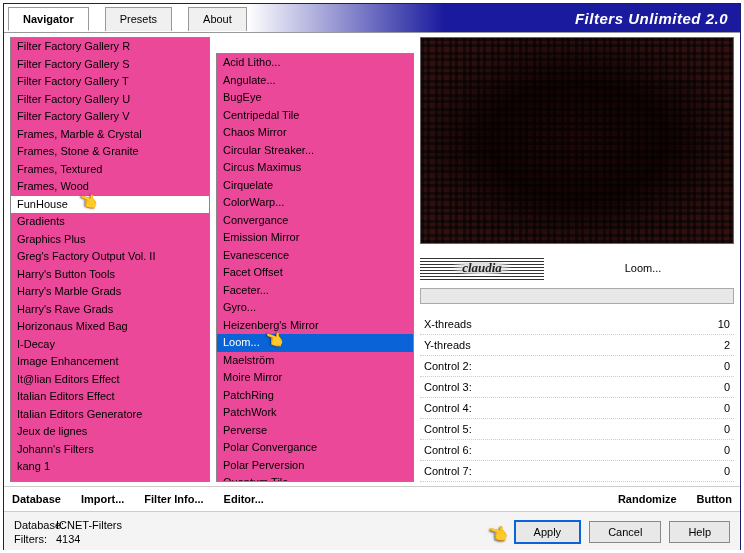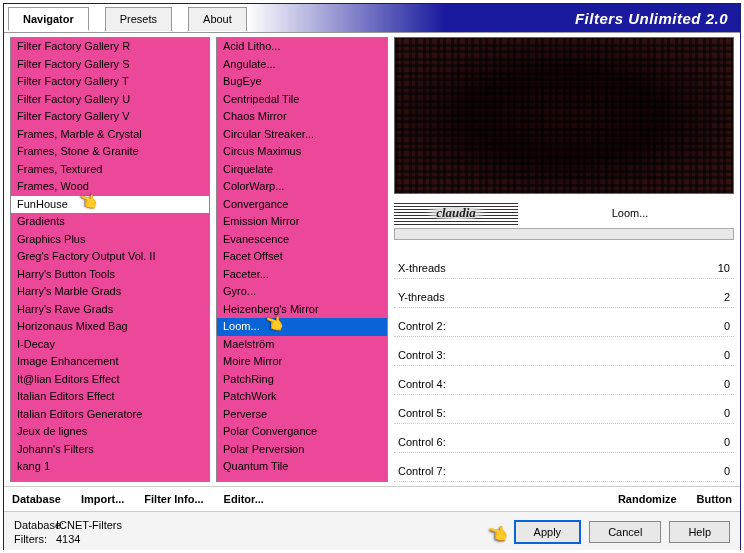--- a/index.html
+++ b/index.html
@@ -8,40 +8,40 @@
 .header { height: 28px; display: flex; align-items: center; }
 .tabs { display: flex; gap: 16px; margin-left: 4px; }
 .tab { padding: 5px 14px; background: #f0f0f0; border: 1px solid #999; border-bottom: none; font-size: 11px; cursor: pointer; position: relative; top: 1px; }
 .tab.active { background: #fff; font-weight: bold; border-bottom: 1px solid #fff; z-index: 2; }
 .title-bar { flex: 1; background: linear-gradient(to right, #fff 0%, #1a1a9e 40%, #1a1a9e 100%); height: 100%; display: flex; align-items: center; justify-content: flex-end; padding-right: 12px; }
 .title-text { color: #fff; font-weight: bold; font-style: italic; font-size: 15px; letter-spacing: 0.5px; }
 .main { display: flex; height: 454px; border-top: 1px solid #999; padding: 4px 6px; gap: 6px; }
 .list-col { display: flex; flex-direction: column; }
 .list-box { border: 1px solid #888; background: #ec4899; overflow-y: scroll; overflow-x: hidden; flex: 1; }
 .list-col.c1 { width: 200px; }
-.list-col.c2 { width: 172px; }
+.list-col.c2 { width: 198px; margin-top: 16px; }
 .list-item { padding: 1px 6px; white-space: nowrap; cursor: pointer; line-height: 15.5px; position: relative; }
 .list-item.highlight { background: #fff; }
 .list-item.selected { background: #0a64d8; color: #fff; }
 .hand { position: absolute; font-size: 16px; transform: scaleX(-1) rotate(-20deg); text-shadow: 1px 1px 2px rgba(0,0,0,0.5); }
 .right-col { flex: 1; display: flex; flex-direction: column; }
 .preview { height: 208px; border: 1px solid #666; margin-bottom: 4px; background:
   repeating-linear-gradient(0deg, rgba(0,0,0,0.55) 0 3px, rgba(60,20,20,0.2) 3px 6px, rgba(0,0,0,0.55) 6px 9px, rgba(80,30,30,0.2) 9px 14px),
   repeating-linear-gradient(90deg, rgba(0,0,0,0.55) 0 3px, rgba(60,20,20,0.2) 3px 6px, rgba(0,0,0,0.55) 6px 9px, rgba(80,30,30,0.2) 9px 14px),
   radial-gradient(ellipse at center, #2a0a0a 0%, #1a0505 40%, #3a1515 70%, #4a1a1a 100%);
   background-blend-mode: multiply, multiply, normal;
 }
 .filter-label-row { display: flex; align-items: center; gap: 8px; height: 40px; }
 .logo { width: 124px; height: 24px; background: repeating-linear-gradient(0deg, #333 0 1px, #fff 1px 3px); display: flex; align-items: center; justify-content: center; font-family: cursive; font-style: italic; font-size: 13px; color: #222; position: relative; }
 .logo::before { content: ""; position: absolute; inset: 6px 20px; background: radial-gradient(circle, #ddd 40%, transparent 70%); border-radius: 50%; }
 .logo span { position: relative; z-index: 1; font-weight: bold; }
 .filter-name { flex: 1; text-align: center; font-size: 11px; }
 .progress { height: 16px; border: 1px solid #aaa; background: #e8e8e8; margin-bottom: 10px; }
 .controls { flex: 1; }
-.crow { display: flex; border-bottom: 1px dotted #ccc; padding: 2px 4px; line-height: 16px; margin-top: 8px; }
+.crow { display: flex; border-bottom: 1px dotted #ccc; padding: 2px 4px; line-height: 16px; }
 .crow .lbl { flex: 1; }
 .crow .val { width: 40px; text-align: right; }
 .btn-row { display: flex; gap: 20px; padding: 6px 8px; align-items: center; border-top: 1px solid #ccc; }
 .btn-row .spacer { flex: 1; }
 .link-btn { font-weight: bold; font-size: 11px; cursor: pointer; }
 .footer { display: flex; align-items: center; padding: 4px 10px; border-top: 1px solid #ccc; background: #f4f4f4; height: 40px; }
 .footer-info { font-size: 11px; line-height: 14px; }
 .footer-info div span:first-child { display: inline-block; width: 42px; }
 .footer-btns { margin-left: auto; display: flex; gap: 8px; align-items: center; }
 .btn { padding: 4px 18px; border: 1px solid #888; background: #e8e8e8; font-size: 11px; cursor: pointer; position: relative; }

